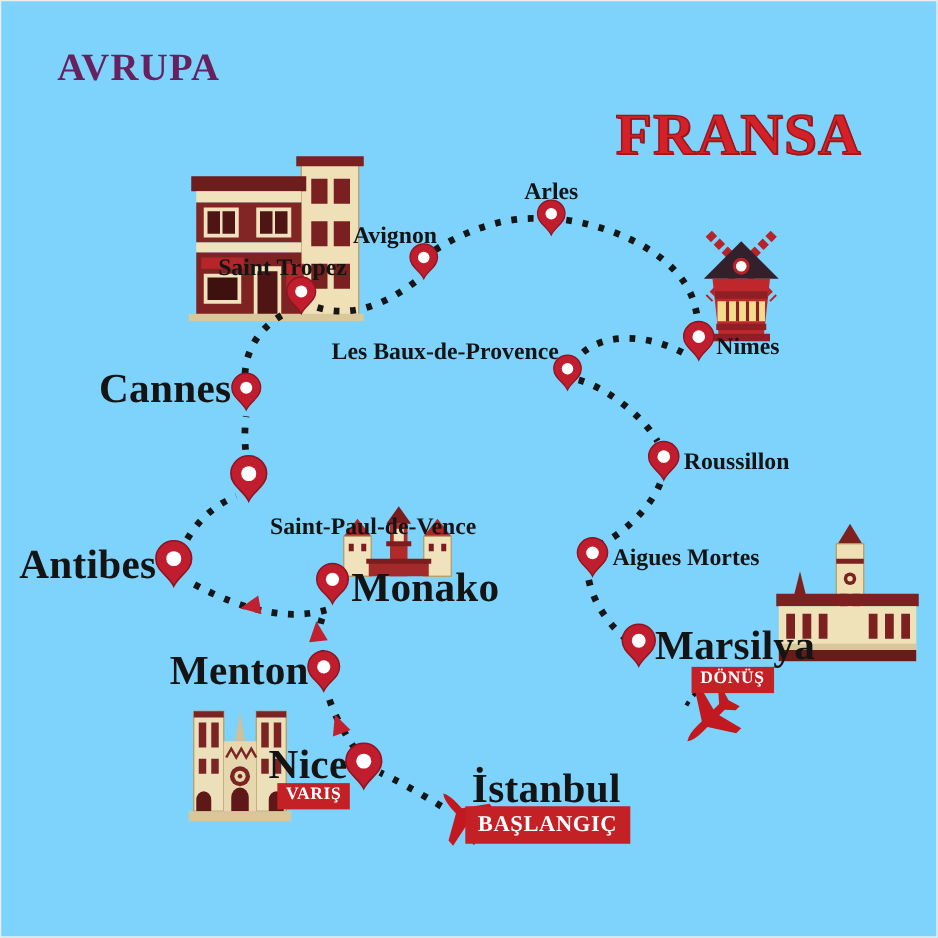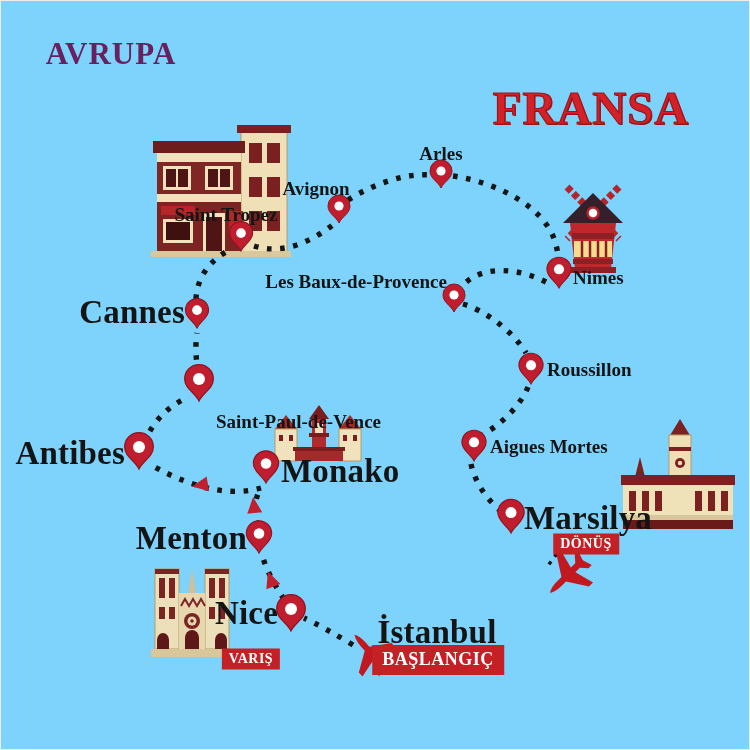--- a/index.html
+++ b/index.html
@@ -237,18 +237,18 @@
       <div class="label lg a-right" style="left: 184px; top: 311px;">Cannes</div>
       <div class="label md a-left" style="left: 215px; top: 390px; margin-top: 31px;">Saint-Paul-de-Vence</div>
       <div class="label md a-left" style="left: 546px; top: 369px;">Roussillon</div>
       <div class="label md a-left" style="left: 489px; top: 446px;">Aigues Mortes</div>
       <div class="label lg a-right" style="left: 124px; top: 452px;">Antibes</div>
       <div class="label lg a-left" style="left: 280px; top: 470px;">Monako</div>
       <div class="label lg a-left" style="left: 523px; top: 517px;">Marsilya</div>
       <div class="badge" style="left: 585px; top: 543px;">DÖNÜŞ</div>
       <div class="label lg a-right" style="left: 246px; top: 537px;">Menton</div>
       <div class="label lg a-right" style="left: 277px; top: 612px;">Nice</div>
-      <div class="badge" style="left: 250px; top: 658px;">VARIŞ</div>
+      <div class="badge" style="left: 250px; top: 636px;">VARIŞ</div>
       <div class="label lg a-center" style="left: 436px; top: 631px;">İstanbul</div>
       <div class="badge big" style="left: 437px; top: 659px;">BAŞLANGIÇ</div>
     </div>
 
 </div>
 
 </body></html>

